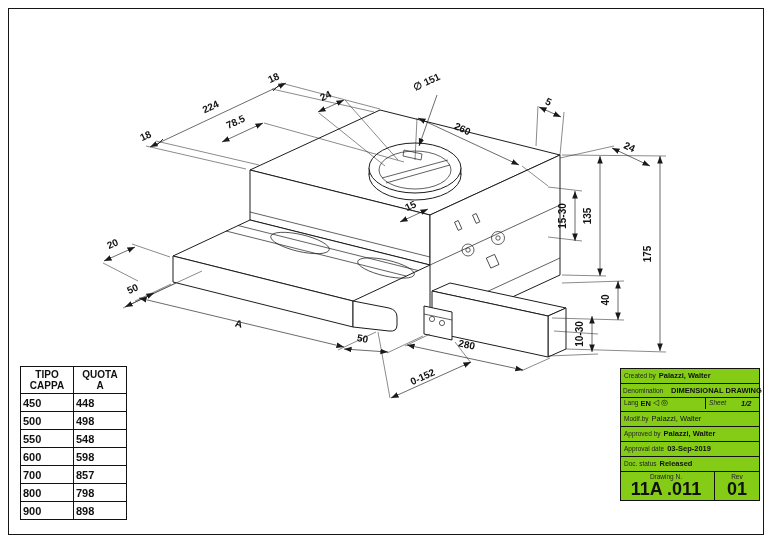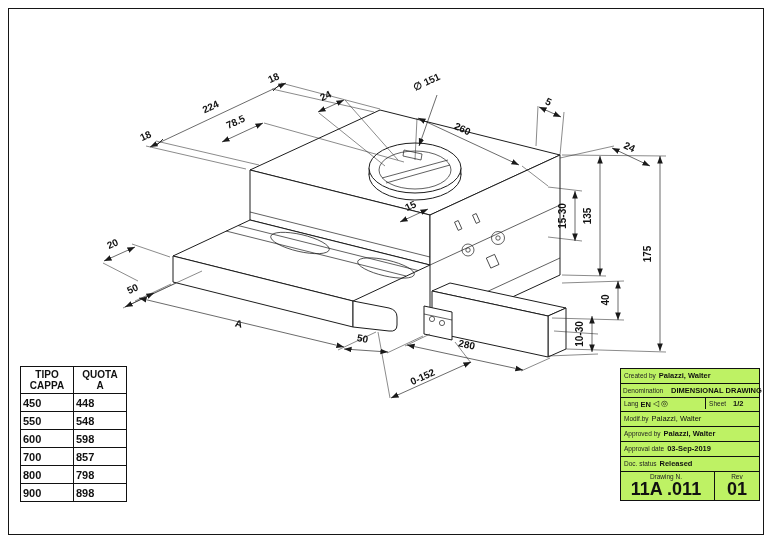--- a/index.html
+++ b/index.html
@@ -15,33 +15,33 @@
   .dl{font:600 10px "Liberation Sans",sans-serif;fill:#111;text-anchor:middle;}
 
   
   .size-table{position:absolute;left:20px;top:366px;border-collapse:collapse;background:#fff;}
   .size-table td,.size-table th{border:1px solid #111;vertical-align:middle;
       font-weight:bold;padding:0 2px;}
   .size-table th{width:48px;height:26px;font-size:10px;line-height:1.15;}
   .size-table td{width:48px;height:17px;font-size:11px;}
 
   
-  .tb{position:absolute;left:620px;top:368px;width:138px;border:1px solid #111;background:#bef264;font-size:7px;}
+  .tb{position:absolute;left:620px;top:368px;width:138px;border:1px solid #111;background:#84cc16;font-size:7px;}
   .tb-row{border-bottom:1px solid #111;padding:1.5px 3px;display:flex;align-items:baseline;gap:3px;min-height:11px;}
   .tb-row.center{flex-direction:row;align-items:center;gap:8px;padding:1px 2px;}
   .tb .lbl{font-size:6.5px;color:#222;white-space:nowrap;}
   .tb .val{font-size:7.5px;font-weight:bold;white-space:nowrap;}
   .tb .val-reg{font-size:7.5px;white-space:nowrap;}
   .tb .big{font-size:18px;font-weight:bold;line-height:1.05;}
   .tb-split{display:flex;padding:0;min-height:26px;border-bottom:none;}
   .tb-cell{flex:1.5;display:flex;flex-direction:column;align-items:center;justify-content:center;padding:1px 2px;}
   .tb-cell.rev{flex:0.7;border-left:1px solid #111;}
   .lang-row{display:flex;padding:0;min-height:13px;}
   .lang-left{flex:1.6;display:flex;align-items:flex-start;gap:2px;padding:1px 3px;}
-  .lang-right{flex:1;border-left:1px solid #111;display:flex;align-items:center;gap:7px;padding:1px 3px;}
+  .lang-right{flex:1;border-left:1px solid #111;display:flex;align-items:flex-start;gap:15px;padding:1px 3px;font-style:italic;}
   .proj-icon{font-size:8px;line-height:1;}
 </style>
 </head>
 <body>
 
 <div id="canvas">
   <div class="frame"></div>
 
   <svg width="772" height="543" viewBox="0 0 772 543">
     <defs>
@@ -192,20 +192,24 @@
       <th>
         <div>QUOTA</div>
         <div>A</div>
       </th>
     </tr>
     <tr>
       <td>450</td>
       <td>448</td>
     </tr>
     <tr>
+      <td>500</td>
+      <td>498</td>
+    </tr>
+    <tr>
       <td>550</td>
       <td>548</td>
     </tr>
     <tr>
       <td>600</td>
       <td>598</td>
     </tr>
     <tr>
       <td>700</td>
       <td>857</td>

